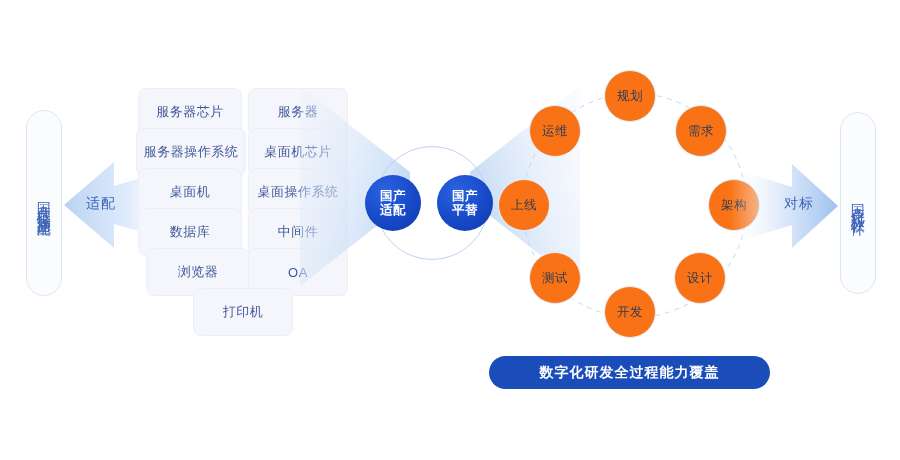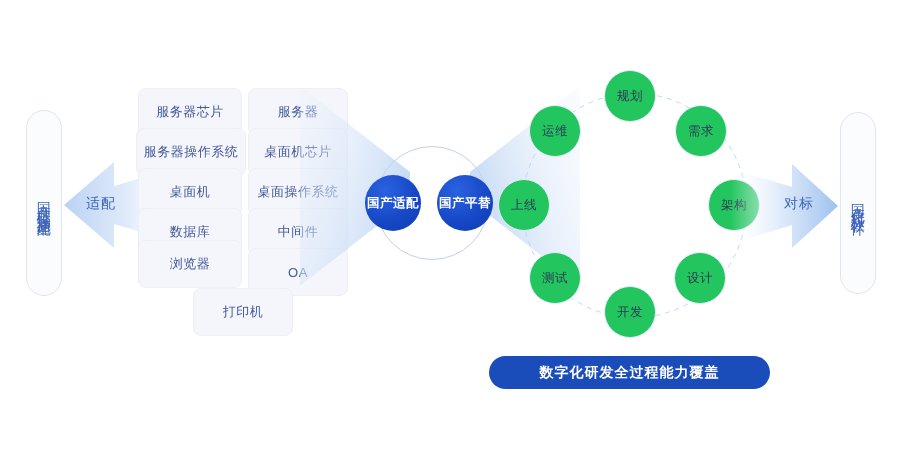--- a/index.html
+++ b/index.html
@@ -92,20 +92,21 @@
     border-radius: 50%;
     box-sizing: border-box;
   }
   .bluecircle {
     position: absolute;
     width: 56px;
     height: 56px;
     border-radius: 50%;
     background: radial-gradient(circle at 35% 28%, #2a62e0 0%, #1546c4 62%, #103ba9 100%);
     display: flex;
+    flex-direction: column;
     align-items: center;
     justify-content: center;
     color: #ffffff;
     font-size: 12.5px;
     font-weight: bold;
     line-height: 1.15;
     letter-spacing: 0.5px;
   }
   #circle-left  { left: 365px; top: 175px; }
   #circle-right { left: 437px; top: 175px; }
@@ -132,21 +133,21 @@
     color: #17409f;
     line-height: 1.35;
     letter-spacing: 1px;
   }
   .node {
     position: absolute;
     width: 52px;
     height: 52px;
     border-radius: 50%;
     border: 1px solid #e6edf9;
-    background: #22c55e;
+    background: #f97316;
     display: flex;
     align-items: center;
     justify-content: center;
     font-size: 12.5px;
     color: #2c3a55;
     box-sizing: border-box;
     letter-spacing: 0.5px;
   }
 
   
@@ -189,21 +190,21 @@
 
   <div id="tag-grid">
       <div class="tag col-a" style="top: 88px;">服务器芯片</div>
       <div class="tag col-b" style="top: 88px;">服务器</div>
       <div class="tag wide" style="top: 128px;">服务器操作系统</div>
       <div class="tag col-b" style="top: 128px;">桌面机芯片</div>
       <div class="tag col-a" style="top: 168px;">桌面机</div>
       <div class="tag col-b" style="top: 168px;">桌面操作系统</div>
       <div class="tag col-a" style="top: 208px;">数据库</div>
       <div class="tag col-b" style="top: 208px;">中间件</div>
-      <div class="tag col-a" style="top: 240px;">浏览器</div>
+      <div class="tag col-a" style="top: 248px; margin-left: 8px;">浏览器</div>
       <div class="tag col-b" style="top: 248px;">OA</div>
       <div class="tag center" style="top: 288px;">打印机</div>
     </div>
 
   <svg id="wedge-left" width="110" height="200" viewBox="0 0 110 200">
     <defs>
       <linearGradient id="gradWedgeL" x1="0%" y1="0%" x2="100%" y2="50%">
         <stop offset="0%" stop-color="#eaf1fc" stop-opacity="0.25"></stop>
         <stop offset="100%" stop-color="#c2d8f4" stop-opacity="0.95"></stop>
       </linearGradient>

